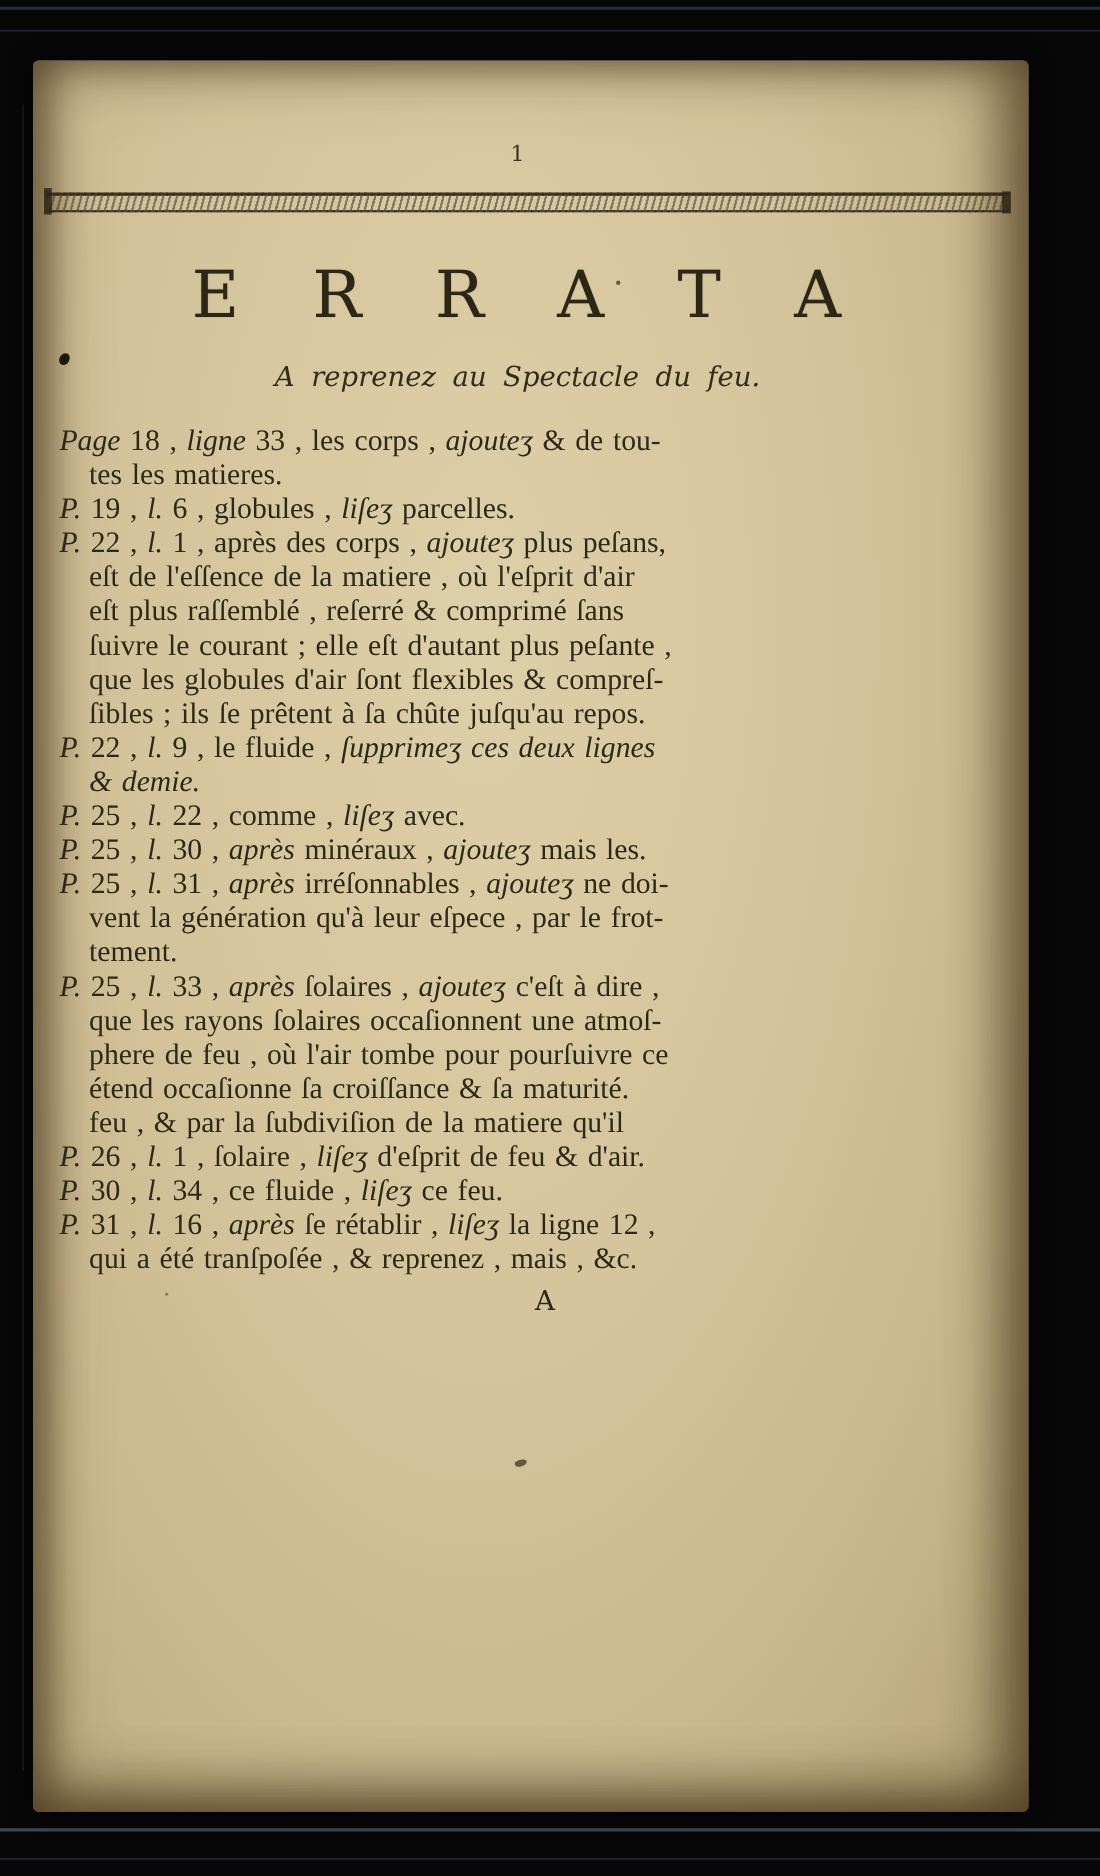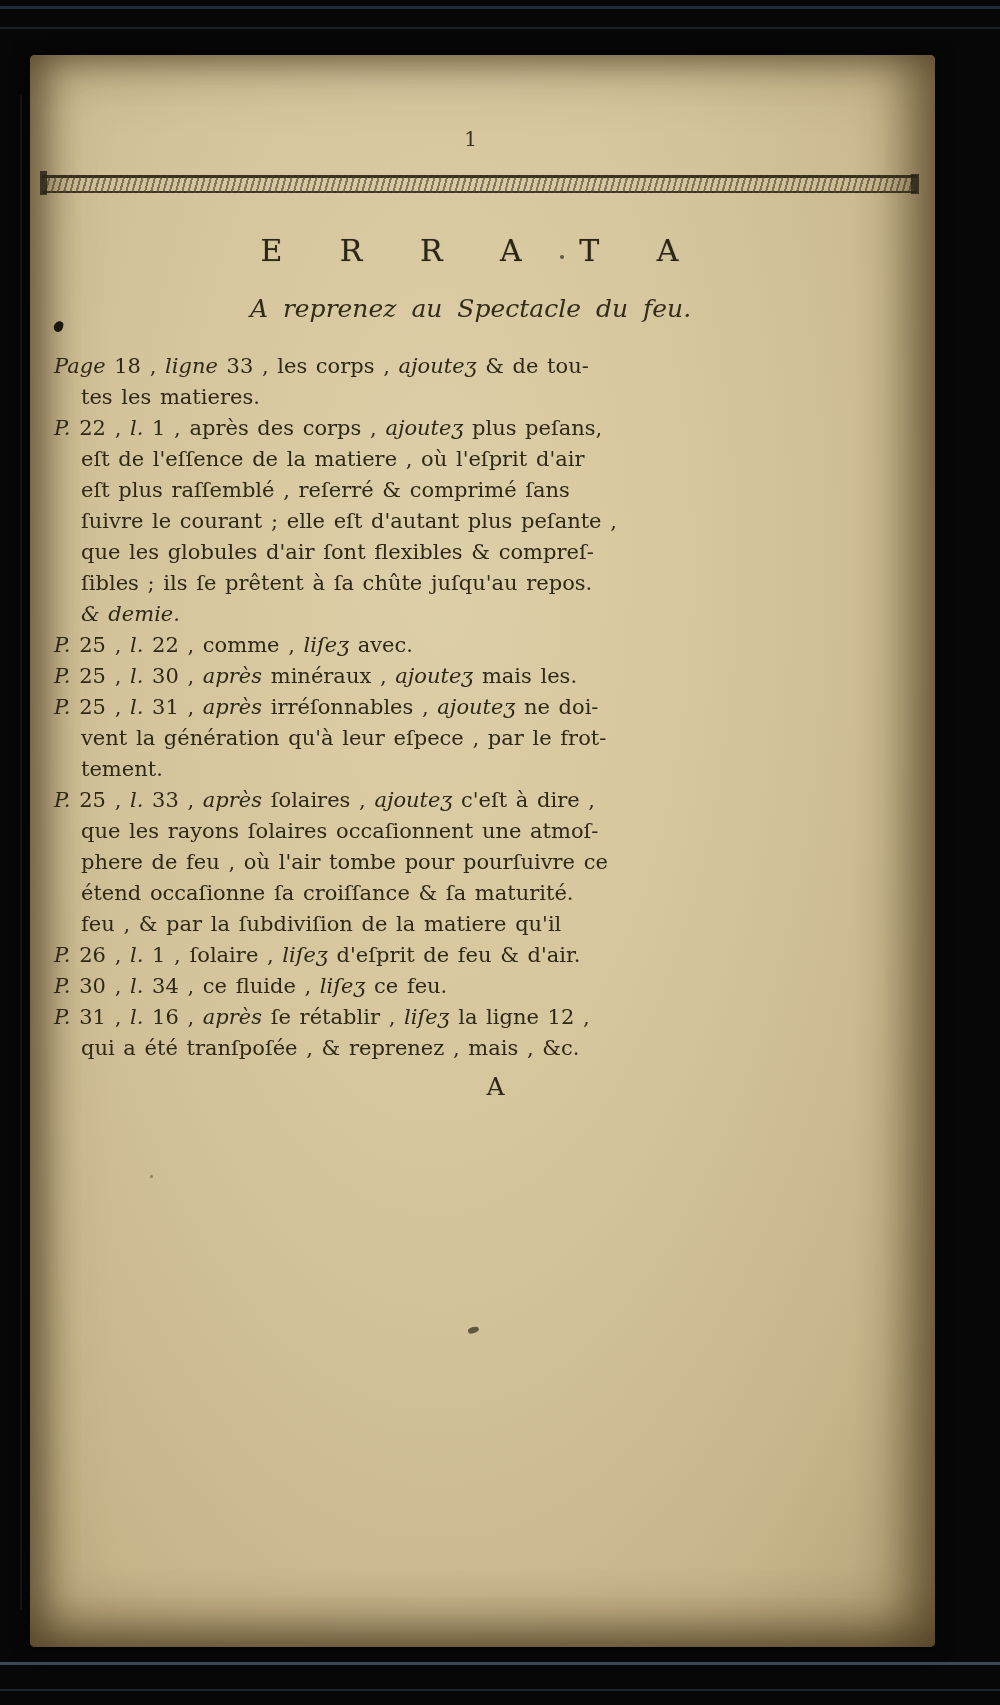--- a/index.html
+++ b/index.html
@@ -37,29 +37,29 @@
     margin:24px -30px 0 -12px; height:13px; position:relative;
     border-top:3px solid rgba(45,38,24,.9);
     border-bottom:2px solid rgba(45,38,24,.85);
     background: repeating-linear-gradient(105deg, rgba(45,38,24,.5) 0 2px, rgba(45,38,24,0) 2px 6px);
   }
   .headpiece::before { content:""; position:absolute; left:-2px; top:-7px; width:7px; height:24px; background:rgba(45,38,24,.85); }
   .headpiece::after  { content:""; position:absolute; right:-2px; top:-4px; width:8px; height:20px; background:rgba(45,38,24,.85); }
 
   .title {
     margin:40px 0 0; text-align:center; font-weight:400;
-    font-size:30px; letter-spacing:12px; word-spacing:24px; text-indent:10px;
+    font-size:59px; letter-spacing:12px; word-spacing:24px; text-indent:10px;
     color:#2c2616; text-shadow:0 0 1px rgba(44,38,22,.45);
   }
   .subtitle {
     margin:26px 0 0; text-align:center; font-style:italic;
     font-size:25px; word-spacing:7px; color:#332c1b;
   }
 
-  .errata { margin:28px 0 0; font-size:21px; line-height:31px; word-spacing:2px; }
+  .errata { margin:28px 0 0; font-size:27px; line-height:31px; word-spacing:2px;font-family:Liberation Serif, serif; }
   .line { white-space:nowrap; }
   .line.indent { padding-left:27px; }
   .it { font-style:italic; }
 
   .signature { margin:8px 0 0; text-align:center; font-size:25px; text-indent:50px; color:#2e2818; }
 
   
   .ink-mark { position:absolute; left:24px; top:266px; width:9px; height:11px;
     background:#1c180e; border-radius:60% 40% 55% 45%; transform:rotate(15deg); }
   .speck { position:absolute; background:#241f12; border-radius:50%; opacity:.65; }
@@ -78,26 +78,28 @@
   <div class="left-edge"></div>
 
   <div class="page">
     <div class="pagenum">1</div>
     <div class="headpiece"></div>
     <h1 class="title">E R R A T A</h1>
     <div class="subtitle">A reprenez au Spectacle du feu.</div>
     <div class="errata">
         <div class="line"><span class="it">Page</span><span class="ro"> 18 , </span><span class="it">ligne</span><span class="ro"> 33 , les corps , </span><span class="it">ajouteʒ</span><span class="ro"> &amp; de tou-</span></div>
         <div class="line indent"><span class="ro">tes les matieres.</span></div>
+        <div class="line"><span class="it">P.</span><span class="ro"> 19 , </span><span class="it">l.</span><span class="ro"> 6 , globules , </span><span class="it">liſeʒ</span><span class="ro"> parcelles.</span></div>
         <div class="line"><span class="it">P.</span><span class="ro"> 22 , </span><span class="it">l.</span><span class="ro"> 1 , après des corps , </span><span class="it">ajouteʒ</span><span class="ro"> plus peſans,</span></div>
         <div class="line indent"><span class="ro">eſt de l'eſſence de la matiere , où l'eſprit d'air</span></div>
         <div class="line indent"><span class="ro">eſt plus raſſemblé , reſerré &amp; comprimé ſans</span></div>
         <div class="line indent"><span class="ro">ſuivre le courant ; elle eſt d'autant plus peſante ,</span></div>
         <div class="line indent"><span class="ro">que les globules d'air ſont flexibles &amp; compreſ-</span></div>
         <div class="line indent"><span class="ro">ſibles ; ils ſe prêtent à ſa chûte juſqu'au repos.</span></div>
+        <div class="line"><span class="it">P.</span><span class="ro"> 22 , </span><span class="it">l.</span><span class="ro"> 9 , le fluide , </span><span class="it">ſupprimeʒ ces deux lignes</span></div>
         <div class="line indent"><span class="it">&amp; demie.</span></div>
         <div class="line"><span class="it">P.</span><span class="ro"> 25 , </span><span class="it">l.</span><span class="ro"> 22 , comme , </span><span class="it">liſeʒ</span><span class="ro"> avec.</span></div>
         <div class="line"><span class="it">P.</span><span class="ro"> 25 , </span><span class="it">l.</span><span class="ro"> 30 , </span><span class="it">après</span><span class="ro"> minéraux , </span><span class="it">ajouteʒ</span><span class="ro"> mais les.</span></div>
         <div class="line"><span class="it">P.</span><span class="ro"> 25 , </span><span class="it">l.</span><span class="ro"> 31 , </span><span class="it">après</span><span class="ro"> irréſonnables , </span><span class="it">ajouteʒ</span><span class="ro"> ne doi-</span></div>
         <div class="line indent"><span class="ro">vent la génération qu'à leur eſpece , par le frot-</span></div>
         <div class="line indent"><span class="ro">tement.</span></div>
         <div class="line"><span class="it">P.</span><span class="ro"> 25 , </span><span class="it">l.</span><span class="ro"> 33 , </span><span class="it">après</span><span class="ro"> ſolaires , </span><span class="it">ajouteʒ</span><span class="ro"> c'eſt à dire ,</span></div>
         <div class="line indent"><span class="ro">que les rayons ſolaires occaſionnent une atmoſ-</span></div>
         <div class="line indent"><span class="ro">phere de feu , où l'air tombe pour pourſuivre ce</span></div>
         <div class="line indent"><span class="ro">étend occaſionne ſa croiſſance &amp; ſa maturité.</span></div>

